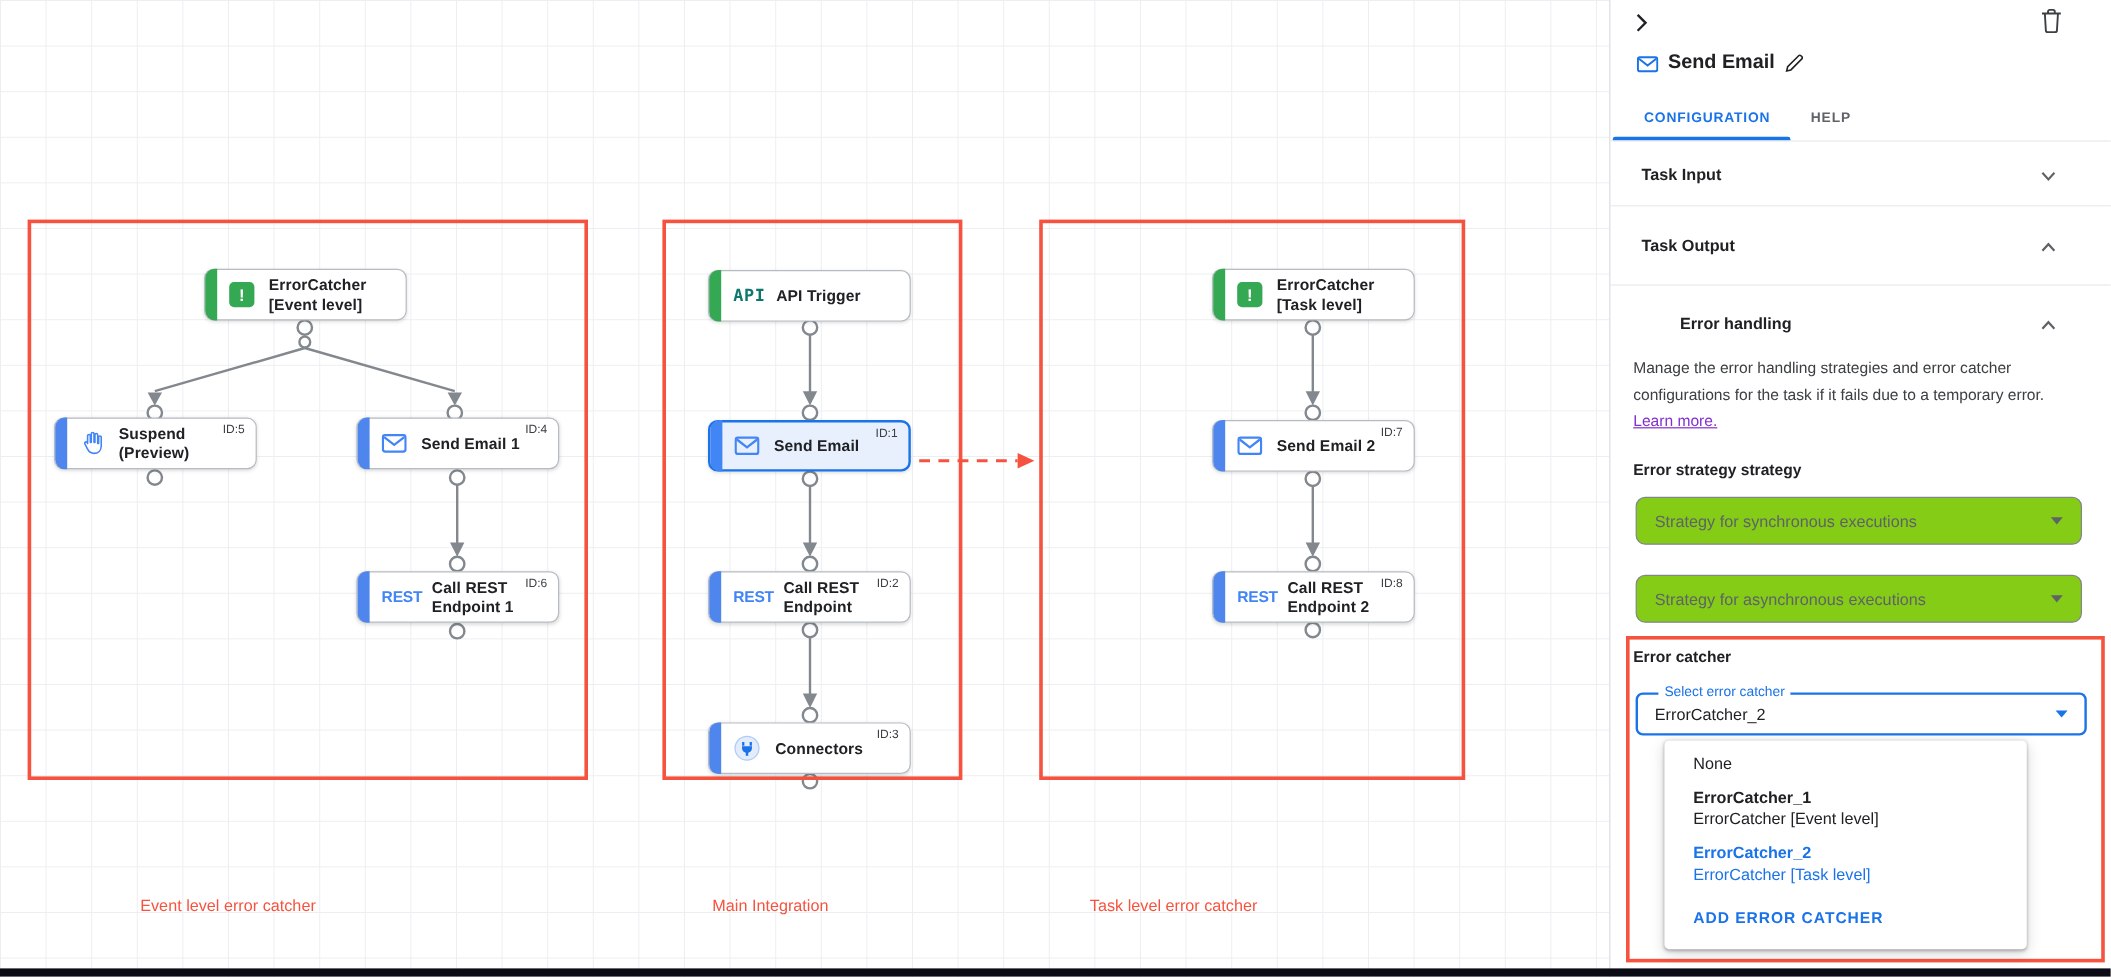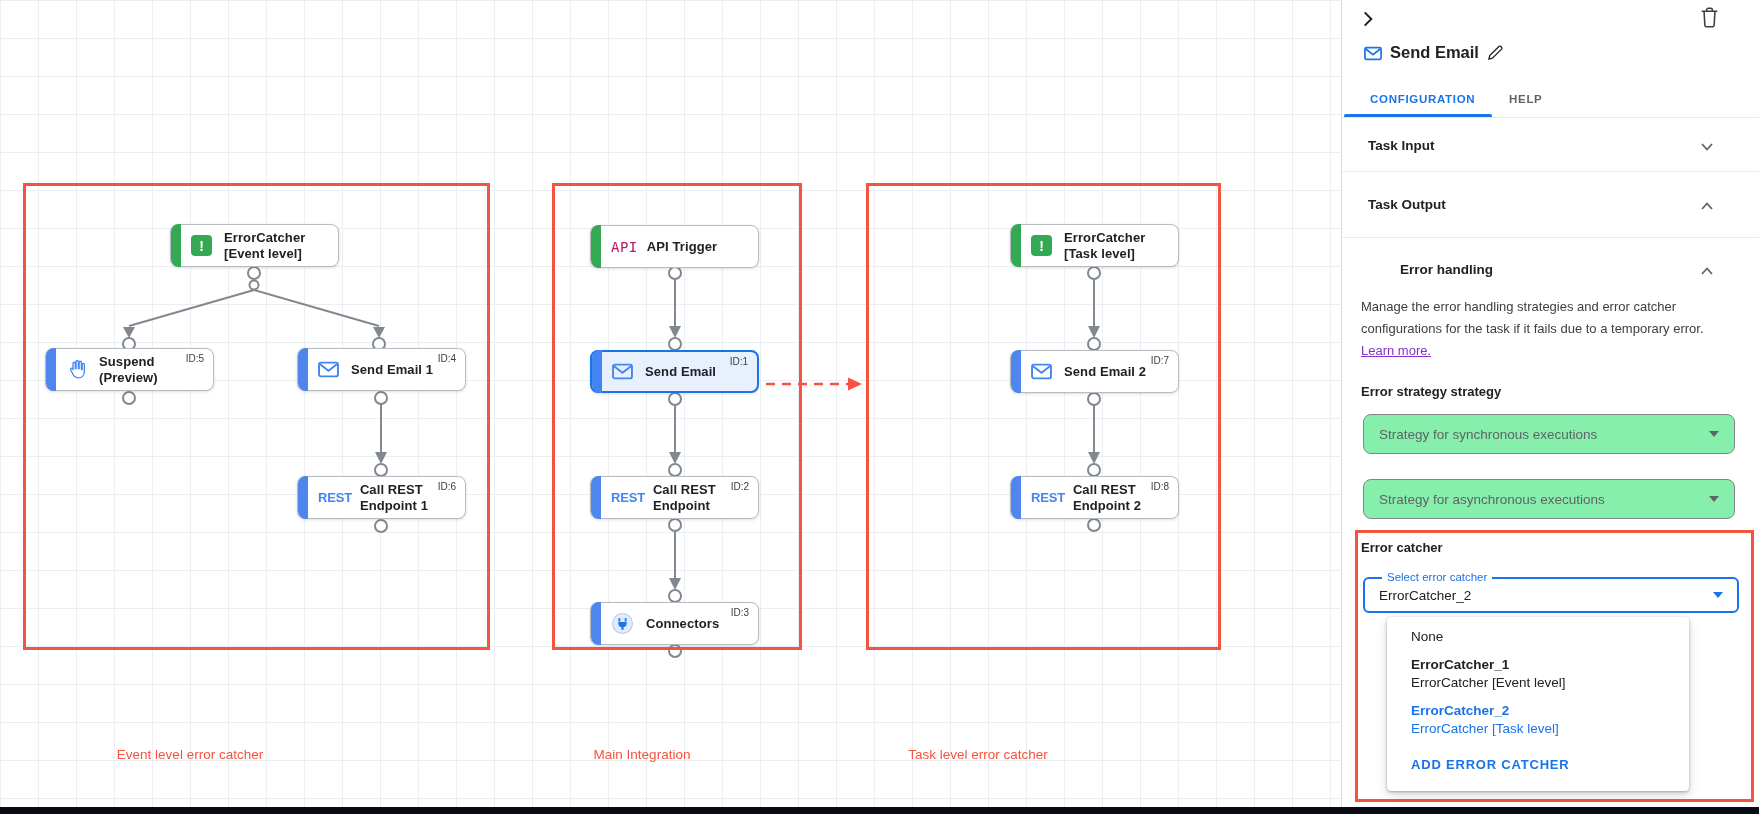--- a/index.html
+++ b/index.html
@@ -23,39 +23,39 @@
   .node.green .bar { background:#34a853; }
   .node.selected { background:#e8f0fe; border:2px solid #1a73e8; }
   .node.selected .bar { left:0; top:-2px; bottom:-2px; background:#4285f4; }
   .nicon { flex:none; margin-left:20px; display:flex; align-items:center; justify-content:center; }
   .nlabel { margin-left:12px; font-size:13px; font-weight:700; color:#202124; line-height:1.2; letter-spacing:.1px; }
   .nlabel span { display:block; }
   .nid { position:absolute; top:4px; right:9px; font-size:10px; color:#3c4043; }
   .icon-error { width:21px; height:21px; background:#34a853; border-radius:4px; color:#fff;
                 display:flex; align-items:center; justify-content:center; font-weight:700; font-size:14px; }
   .icon-error::after { content:"!"; }
-  .icon-api  { font-family:"DejaVu Sans Mono", monospace; font-weight:400; font-size:14px; color:#be185d; letter-spacing:.5px; }
+  .icon-api  { font-family:"DejaVu Sans Mono", monospace; font-weight:700; font-size:14px; color:#0f766e; letter-spacing:.5px; }
   .icon-rest { font-weight:700; font-size:13px; color:#4285f4; letter-spacing:-.2px; }
 
   
   .panel { position:absolute; left:1341px; top:0; width:418px; height:814px; background:#fff; border-left:1px solid #dadce0; }
   .panel .abs { position:absolute; }
   .iconbtn { background:none; border:none; cursor:pointer; padding:0; }
   .ptitle { font-size:16.5px; color:#202124; }
   .tab { font-size:11.5px; font-weight:700; letter-spacing:.7px; }
   .tab.active { color:#1a73e8; }
   .tab.inactive { color:#5f6368; }
   .tab-underline { position:absolute; left:2px; top:114px; width:148px; height:3px; background:#1a73e8; border-radius:2px 2px 0 0; }
   .tabs-border { position:absolute; left:0; top:117px; width:418px; height:1px; background:#e8eaed; }
   .divider { position:absolute; left:0; width:418px; height:1px; background:#e8eaed; }
   .sect { font-size:13.5px; font-weight:700; color:#202124; }
   .para { font-size:13px; line-height:22px; color:#3c4043; width:378px; }
   .link { color:#8430ce; text-decoration:underline; cursor:pointer; }
   .blabel { font-size:13px; font-weight:700; color:#202124; }
-  .select { position:absolute; height:40px; width:372px; border:1px solid #80868b; border-radius:8px; background:#86efac;
+  .select { position:absolute; height:40px; width:372px; border:1px solid #80868b; border-radius:8px; background:#84cc16;
             display:flex; align-items:center; padding:0 15px; font-size:13.5px; color:#5f6368; cursor:pointer; }
   .caret { margin-left:auto; width:0; height:0; border-left:5px solid transparent; border-right:5px solid transparent; border-top:6px solid #5f6368; }
   .caret.blue { border-top-color:#1a73e8; }
   .red-rect { position:absolute; left:13px; top:530px; width:399px; height:272px; border:3px solid #f5533f; }
   .select-focused { position:absolute; left:21px; top:577px; width:376px; height:36px; border:2px solid #1a73e8; border-radius:6px;
                     background:#fff; display:flex; align-items:center; padding:0 14px; font-size:13.5px; color:#202124; cursor:pointer; }
   .float-label { position:absolute; left:17px; top:-8px; background:#fff; padding:0 5px; font-size:11.5px; color:#1a73e8; white-space:nowrap; }
   .menu { position:absolute; left:45px; top:617px; width:302px; height:174px; background:#fff; border-radius:4px;
           box-shadow:0 1px 3px rgba(0,0,0,.3), 0 4px 12px rgba(0,0,0,.15); }
   .mi { position:absolute; left:24px; font-size:13.5px; color:#202124; cursor:pointer; white-space:nowrap; }

